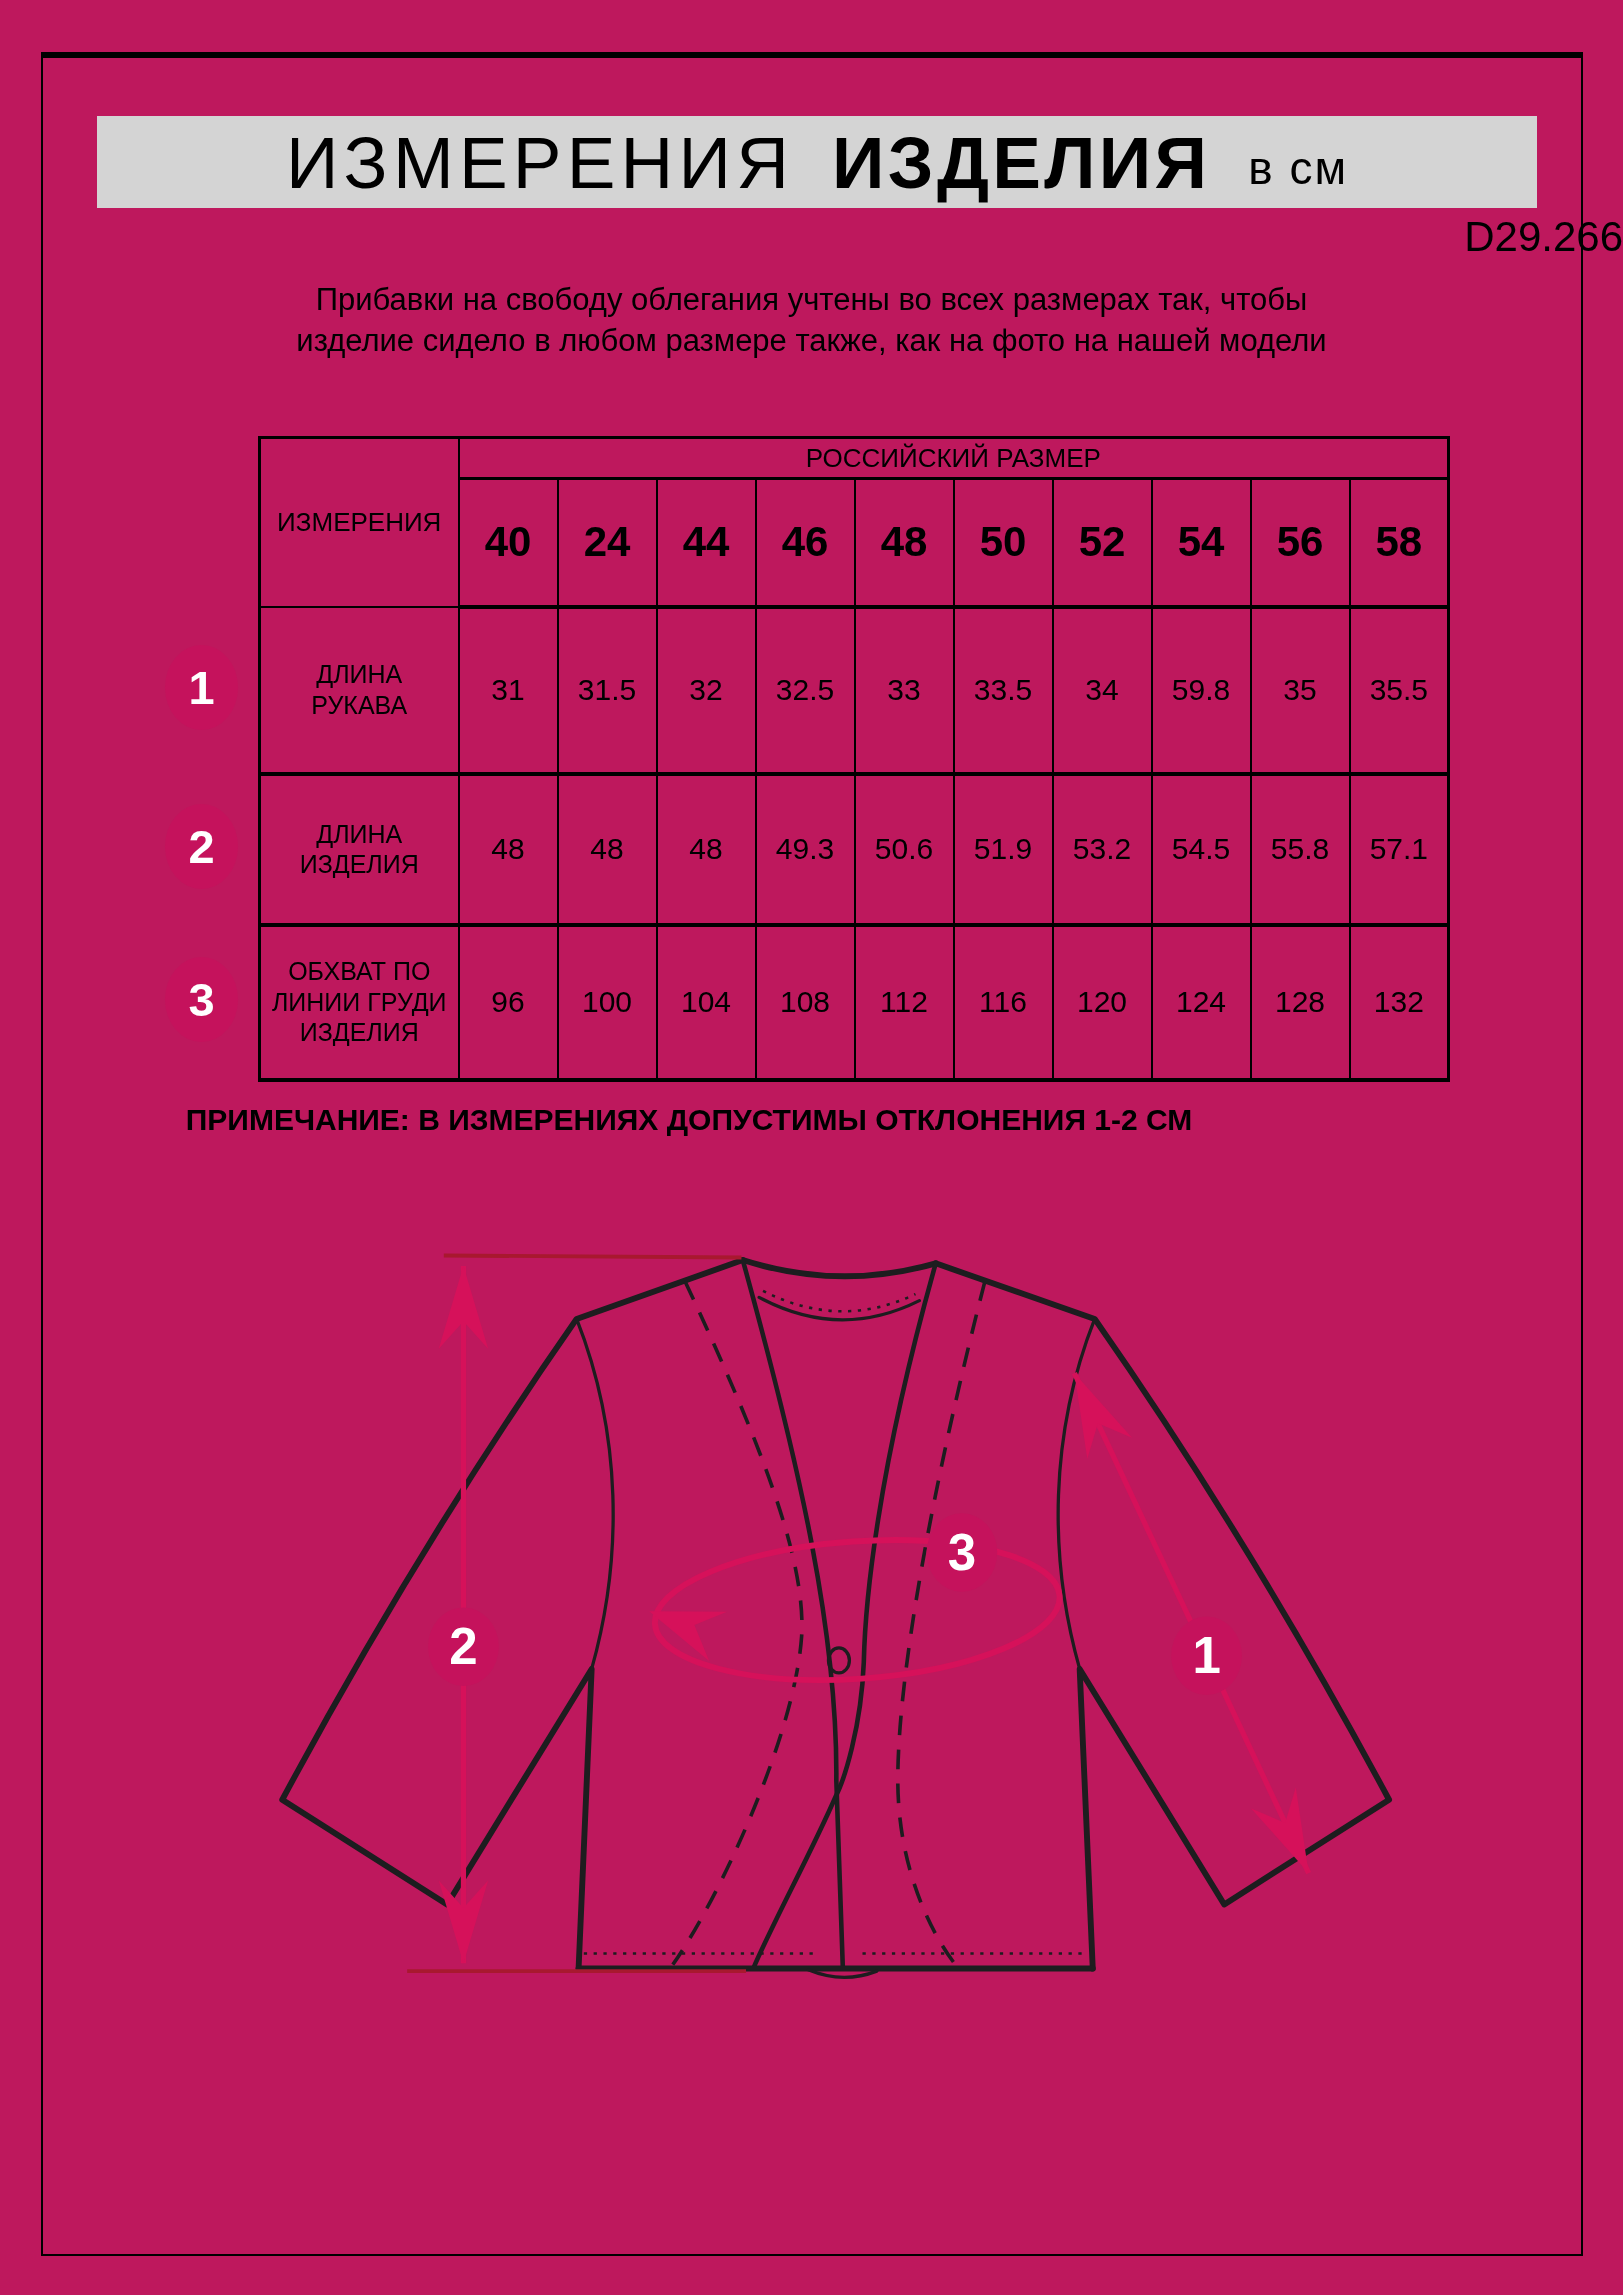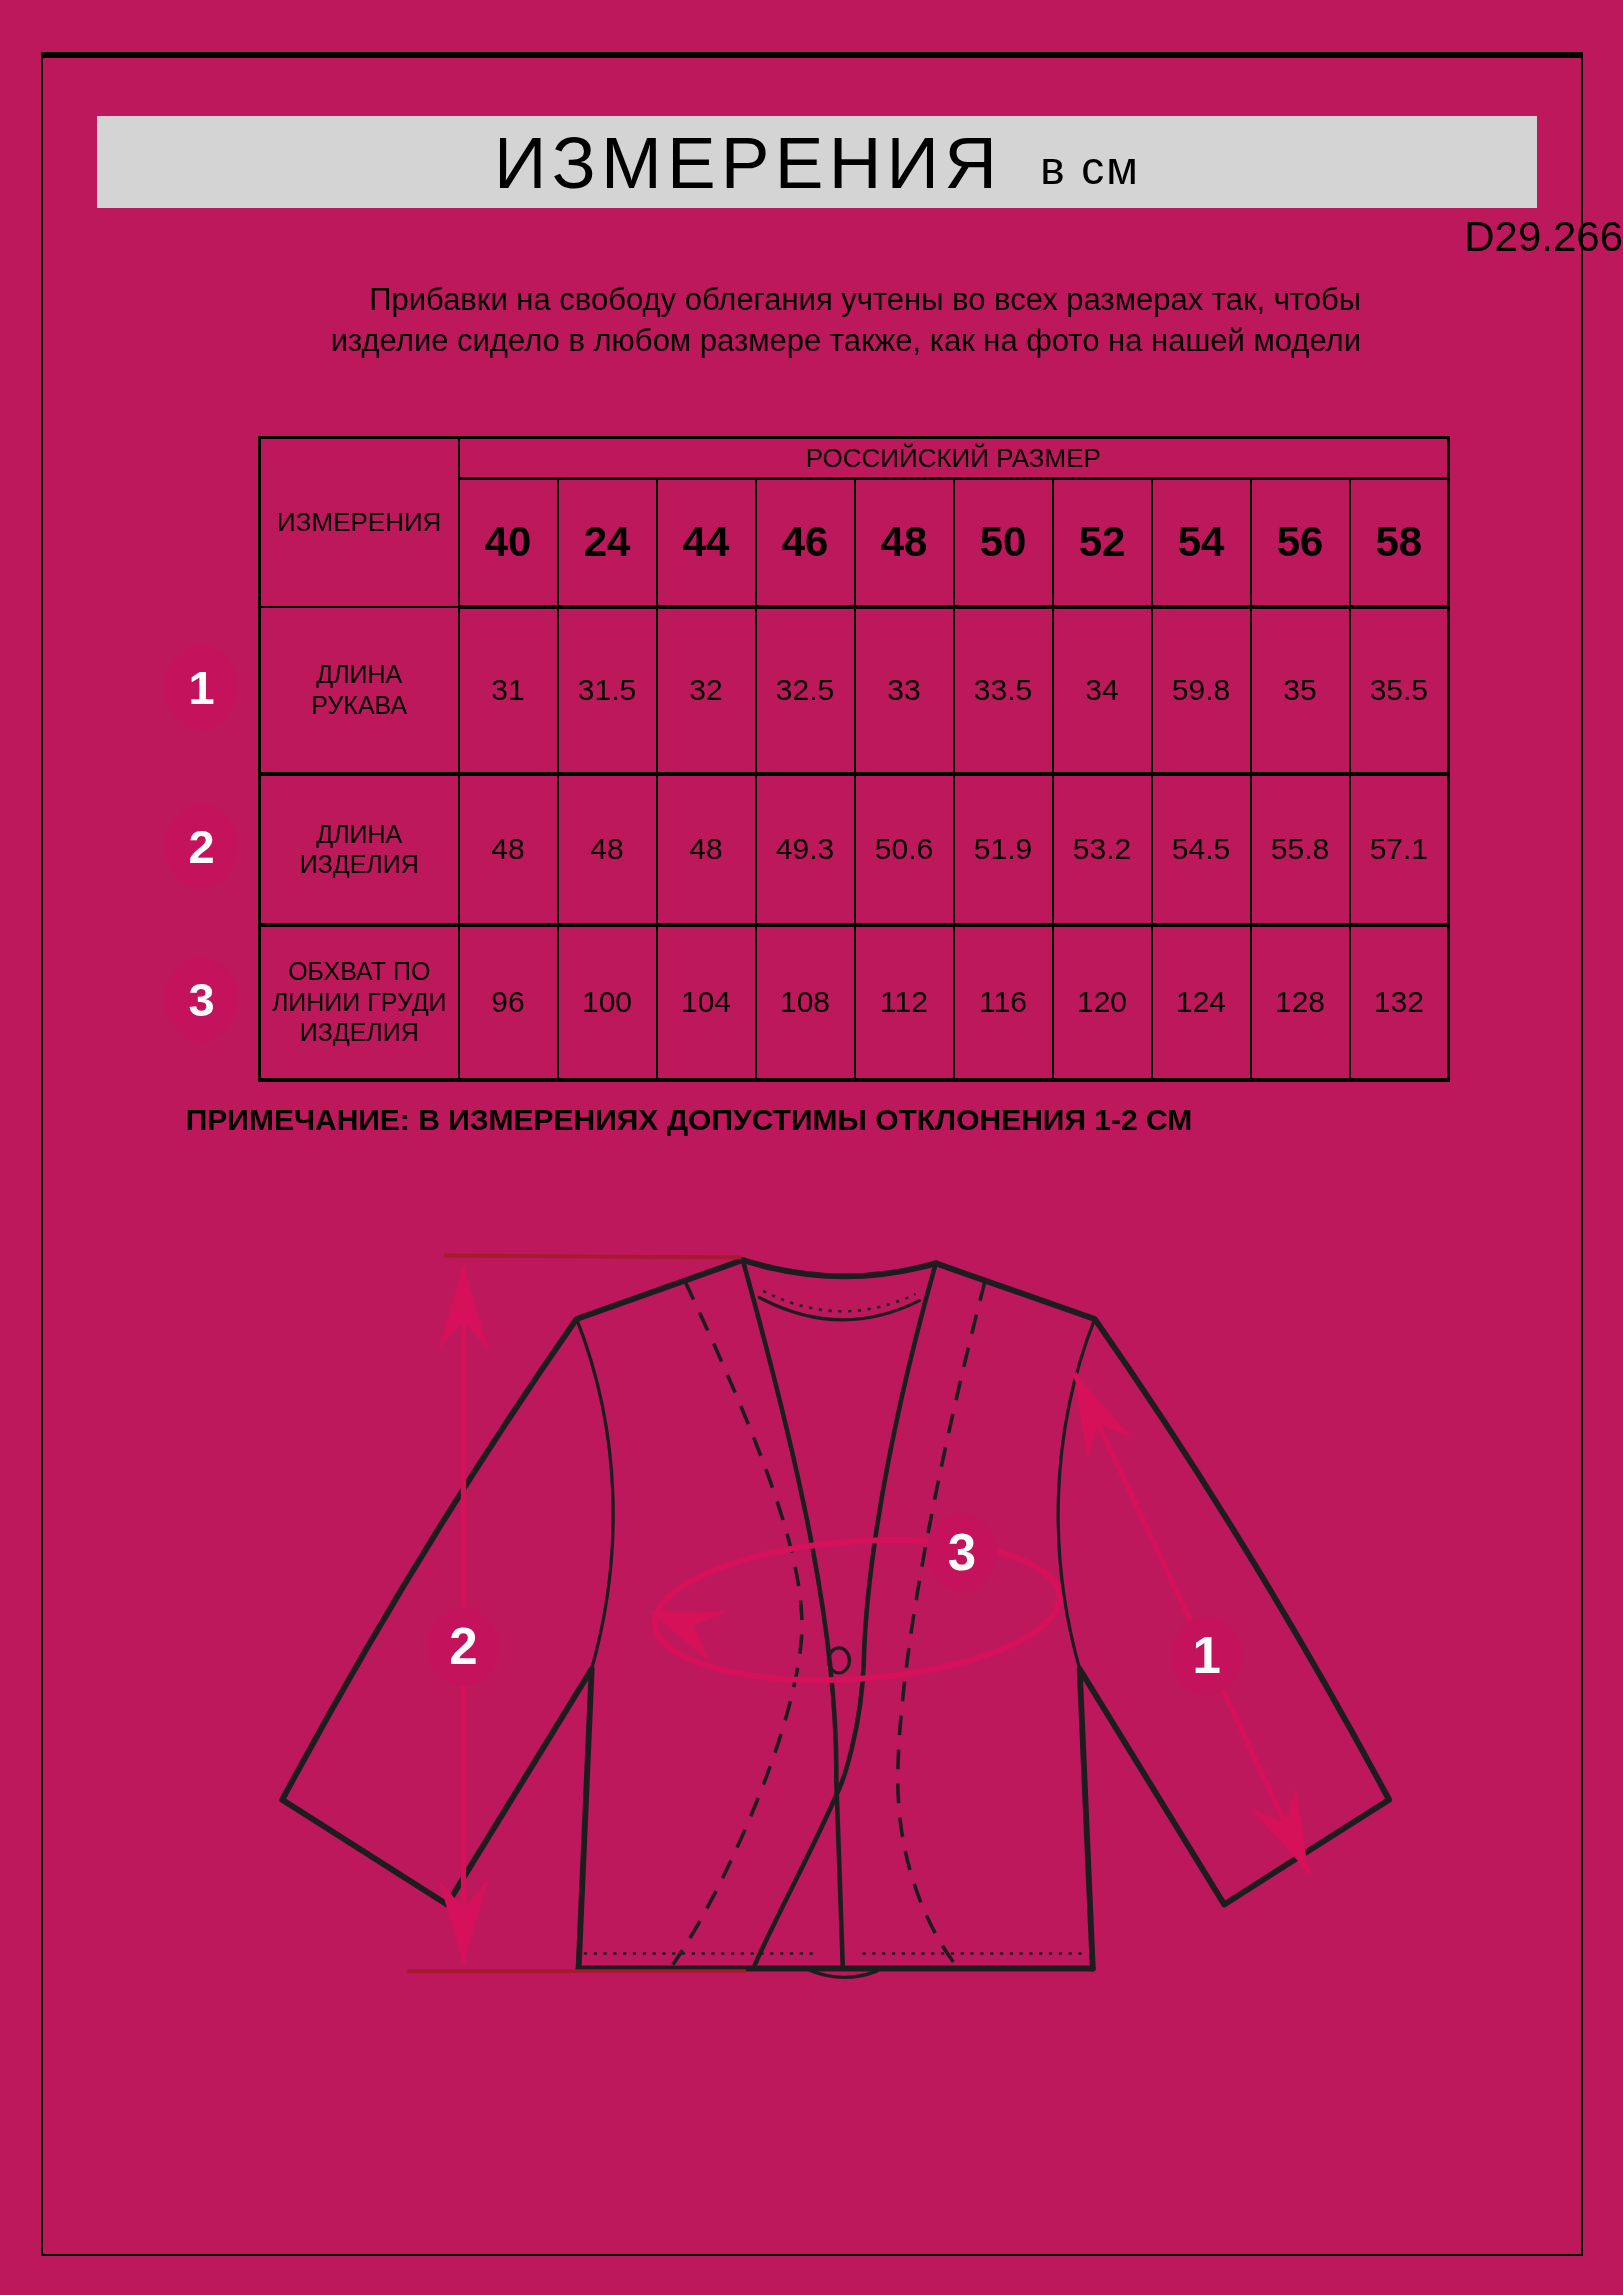--- a/index.html
+++ b/index.html
@@ -15,21 +15,21 @@
   .page{position:relative;width:1623px;height:2295px;background:#be185d;overflow:hidden;}
   .frame{position:absolute;left:41px;top:52px;width:1542px;height:2204px;
          border:2.6px solid #000;border-top:6.5px solid #000;}
   .title-bar{position:absolute;left:97px;top:116px;width:1440px;height:92px;
              background:var(--bar_bg);display:flex;align-items:center;justify-content:center;gap:38px;}
   .title-main{font-size:73px;font-weight:400;letter-spacing:5.2px;white-space:nowrap;}
   .title-bold{font-size:73px;font-weight:700;letter-spacing:3.3px;white-space:nowrap;}
   .title-unit{font-size:46px;font-weight:400;letter-spacing:2px;white-space:nowrap;padding-top:11.8px;text-align:right;}
   .product-code{position:absolute;left:0;top:213px;width:1623px;text-align:right;font-size:42px;font-weight:400;}
   .description{position:absolute;left:50%;top:280px;transform:translateX(-50%);width:1099px;
-               text-align:right;font-size:31px;line-height:1.32;}
+               text-align:center;font-size:31px;line-height:1.32;}
   .size-table{position:absolute;left:258px;top:436px;width:1187px;border-collapse:collapse;
               table-layout:fixed;border:3.3px solid #000;}
   .size-table th,.size-table td{border:2px solid #000;text-align:center;vertical-align:middle;padding:0;font-weight:400;}
   th.measure-h{font-size:26px;}
   th.size-group-h{font-size:26px;height:41px;border-bottom:3.3px solid #000;}
   tr.sizes-row td{font-size:42px;font-weight:700;height:128px;border-bottom:4.6px solid #000;}
   .size-table tbody td{border-bottom:4.6px solid #000;}
   .size-table tbody tr:nth-child(1) td{height:167px;}
   .size-table tbody tr:nth-child(2) td{height:151px;}
   .size-table tbody tr:nth-child(3) td{height:155px;}
@@ -58,20 +58,21 @@
 </style>
 </head>
 <body>
 
 <div class="page">
 
   <div class="frame"></div>
 
   <div class="title-bar">
     <span class="title-main">ИЗМЕРЕНИЯ</span>
+    <span class="title-bold">ИЗДЕЛИЯ</span>
     <span class="title-unit">в см</span>
   </div>
 
   <div class="product-code">D29.266</div>
 
   <div class="description">Прибавки на свободу облегания учтены во всех размерах так, чтобы изделие сидело в любом размере также, как на фото на нашей модели</div>
 
   <table class="size-table">
     <colgroup>
       <col style="width:199px">

